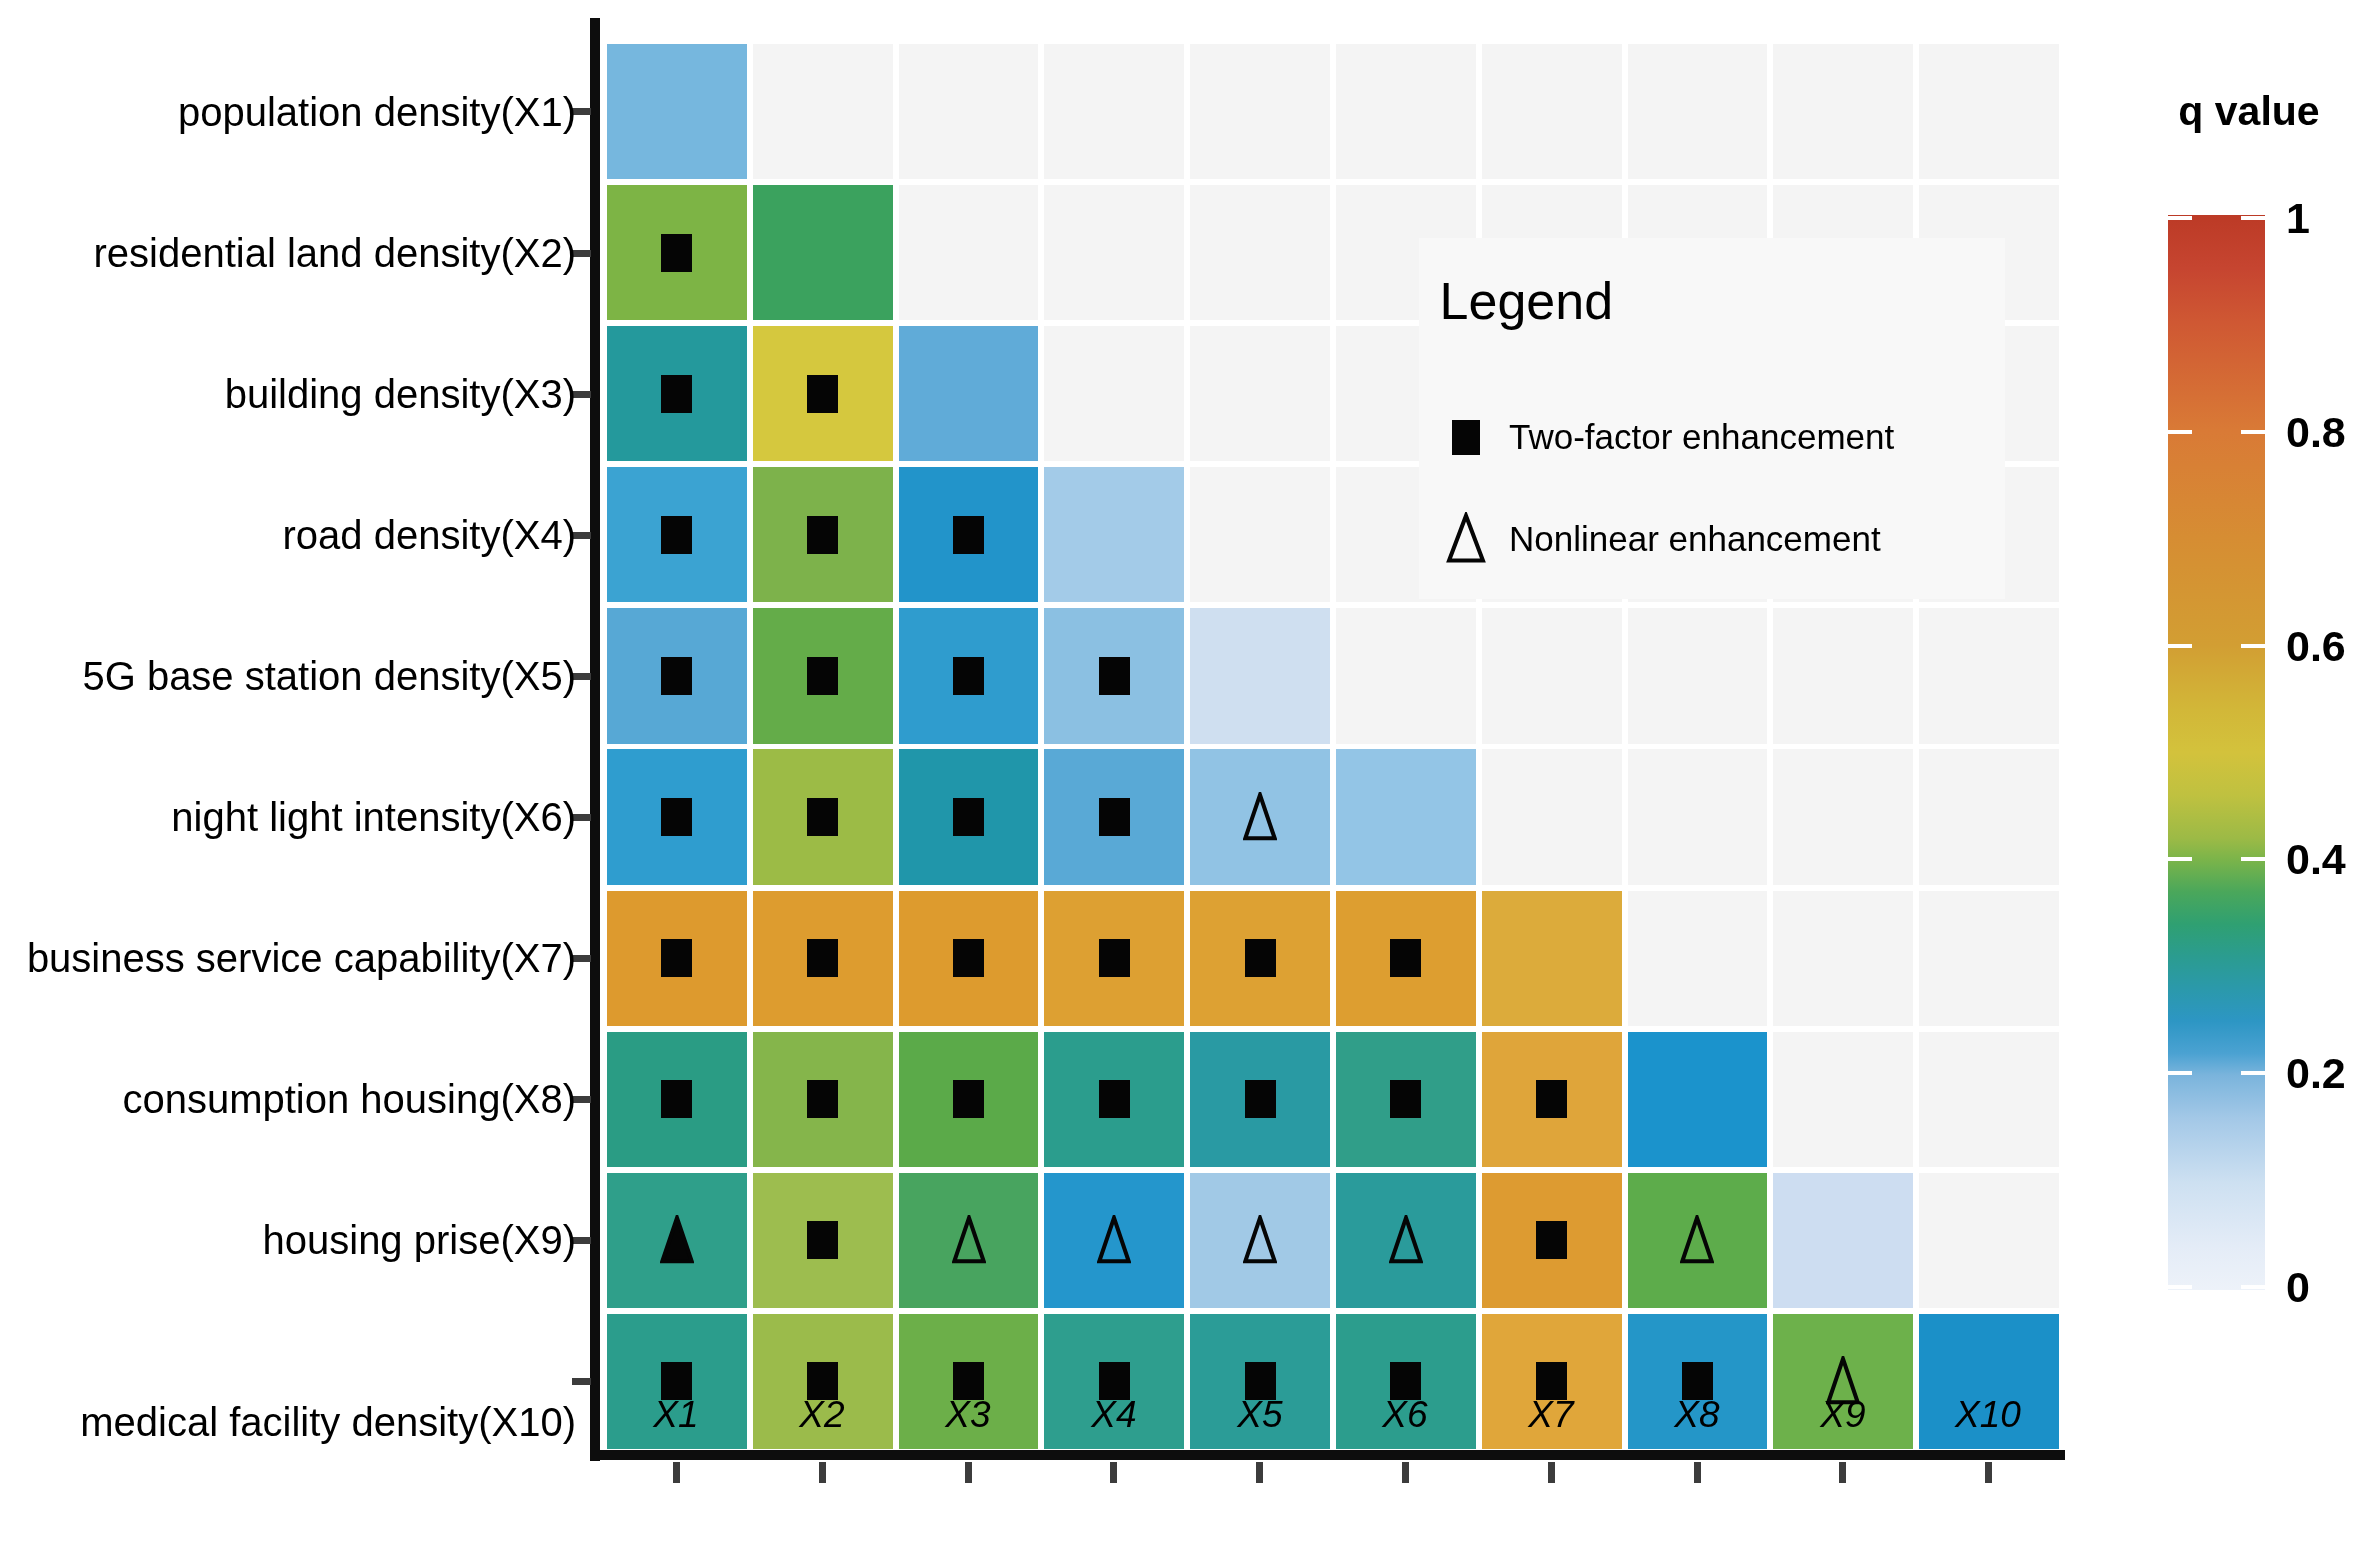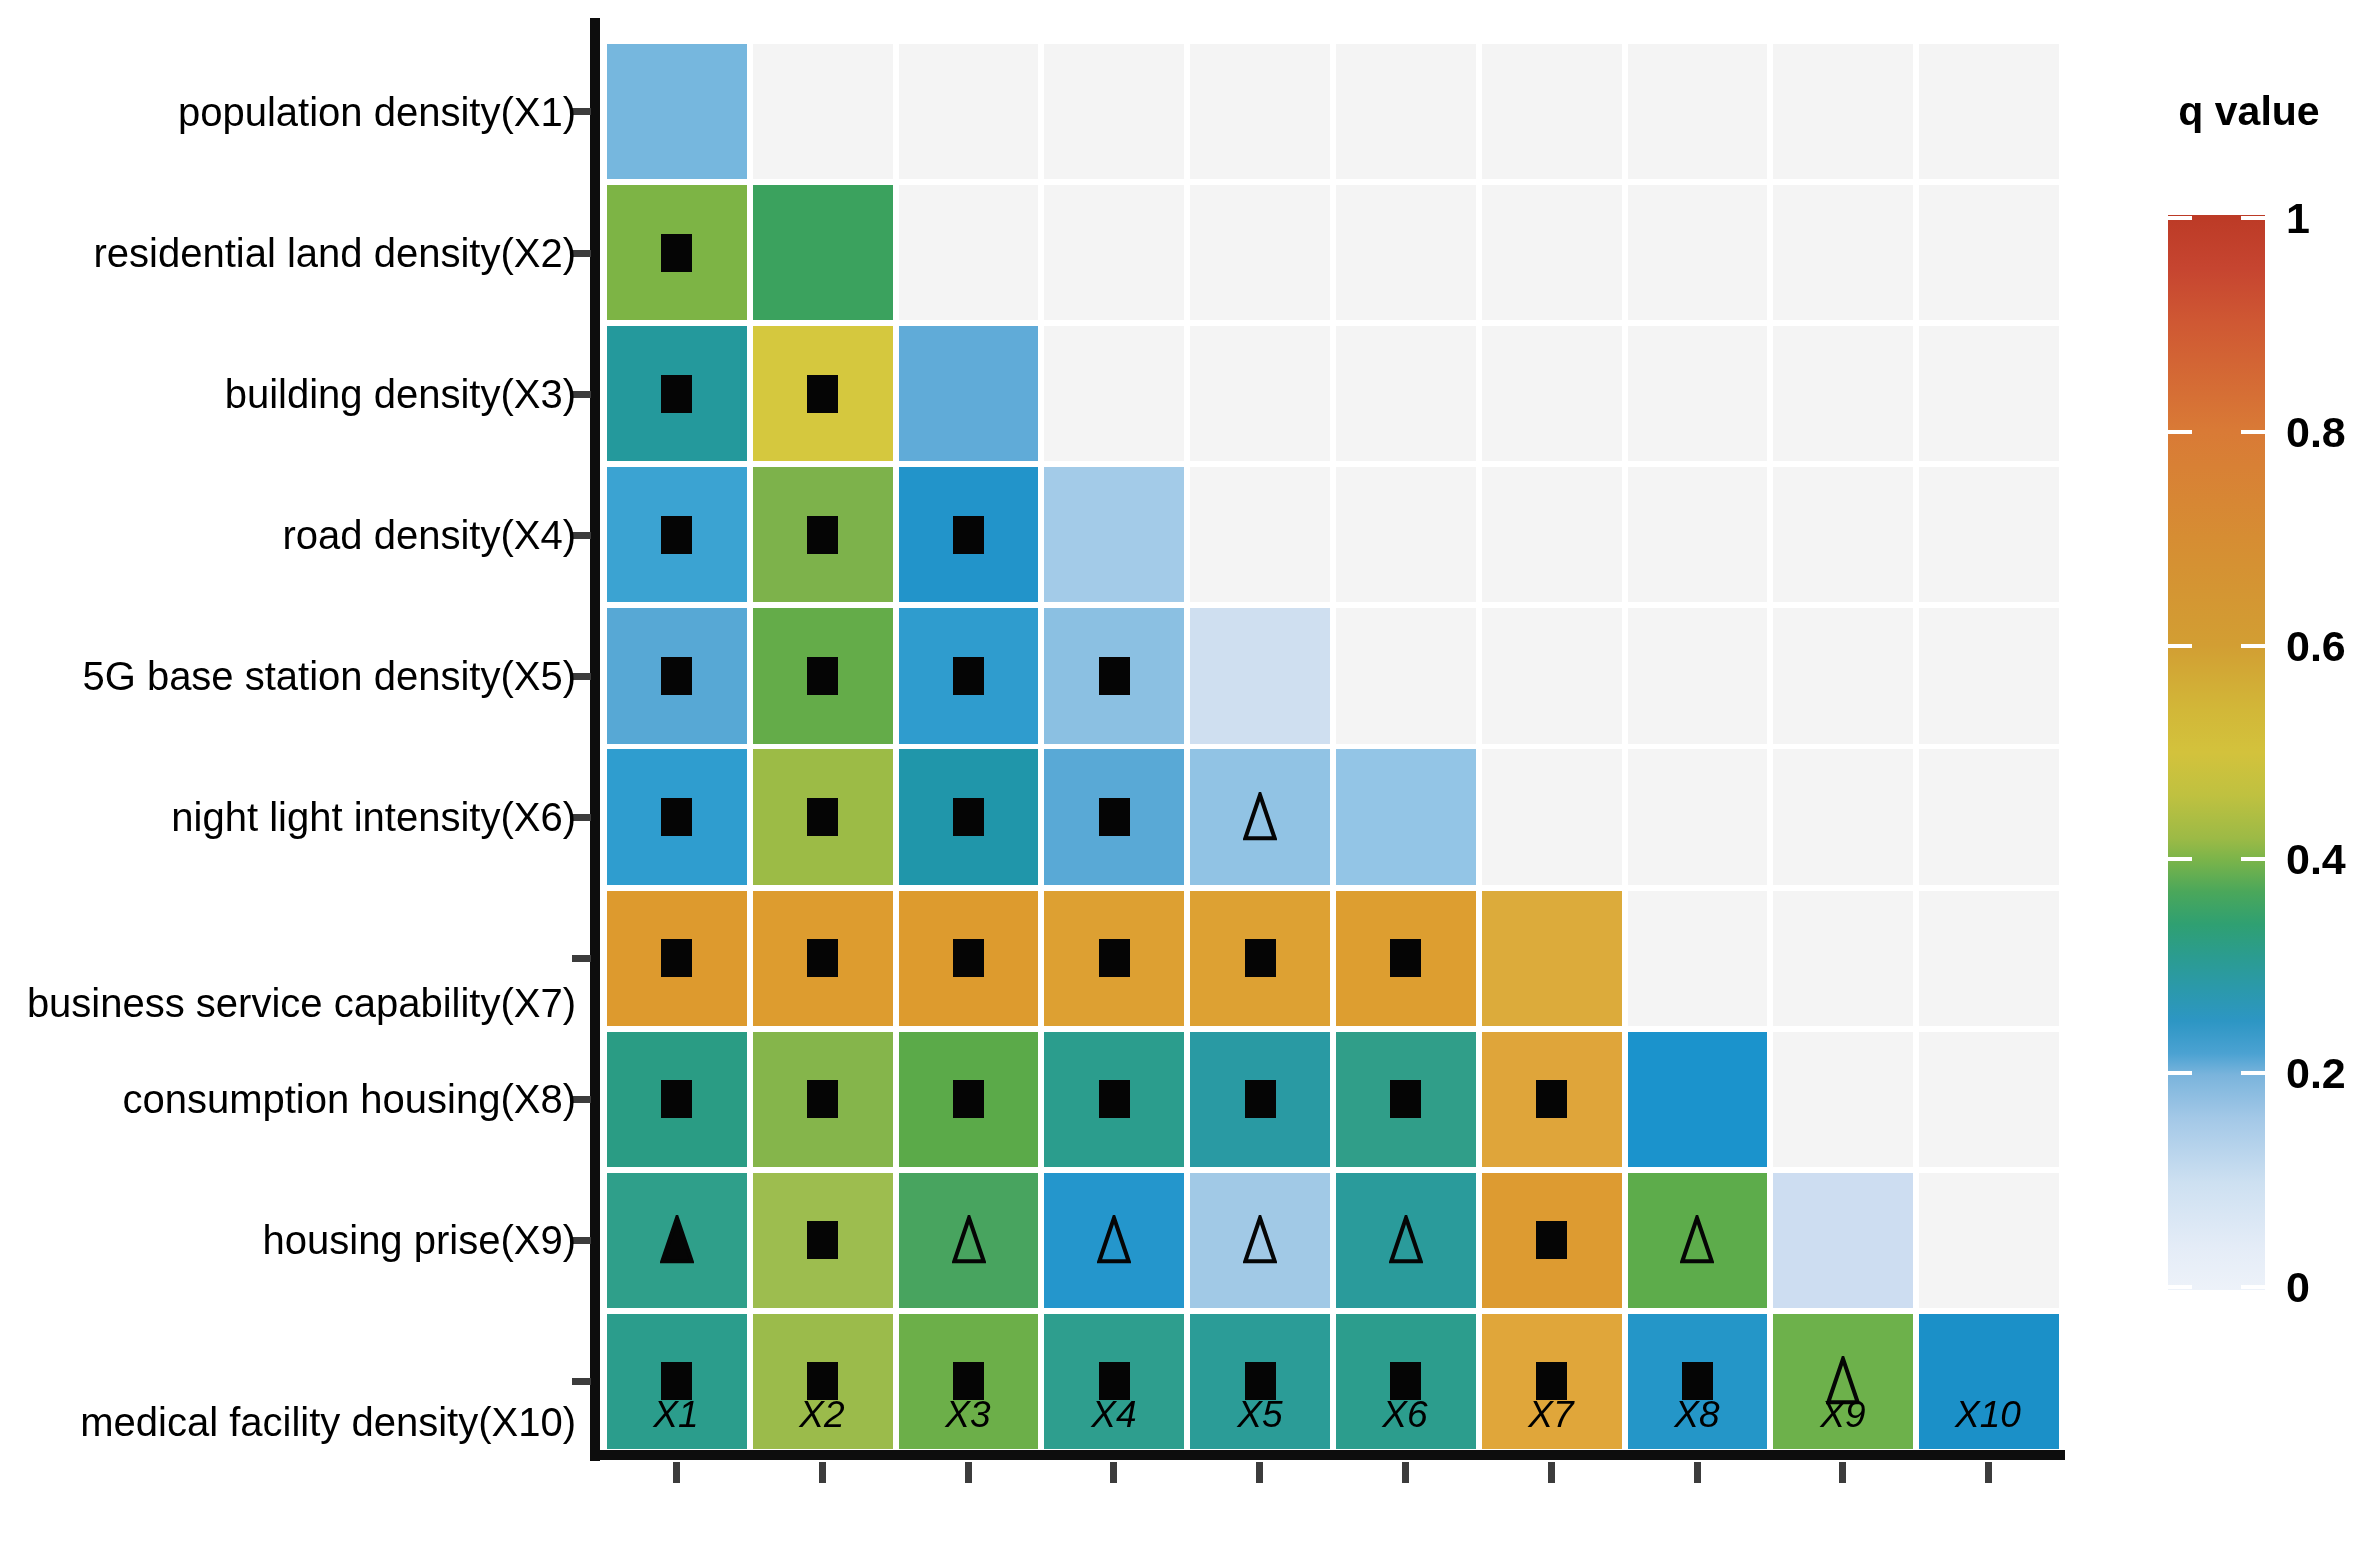--- a/index.html
+++ b/index.html
@@ -294,38 +294,55 @@
       <div class="xtick" style="left: 1839px;"></div>
       <div class="xtick" style="left: 1985px;"></div>
     </div>
   <div id="ylabels">
       <div class="ylab" style="top: 112px;">population density(X1)</div>
       <div class="ylab" style="top: 253px;">residential land density(X2)</div>
       <div class="ylab" style="top: 394px;">building density(X3)</div>
       <div class="ylab" style="top: 535px;">road density(X4)</div>
       <div class="ylab" style="top: 676px; margin-left: 37px;">5G base station density(X5)</div>
       <div class="ylab" style="top: 817px;">night light intensity(X6)</div>
-      <div class="ylab" style="top: 958px; margin-top: 45px;">business service capability(X7)</div>
+      <div class="ylab" style="top: 958px;">business service capability(X7)</div>
       <div class="ylab" style="top: 1099px;">consumption housing(X8)</div>
       <div class="ylab" style="top: 1240px;">housing prise(X9)</div>
       <div class="ylab" style="top: 1422px;">medical facility density(X10)</div>
     </div>
   <div id="xlabels">
       <div class="xlab" style="left: 676px;">X1</div>
       <div class="xlab" style="left: 822px;">X2</div>
       <div class="xlab" style="left: 968px;">X3</div>
       <div class="xlab" style="left: 1114px;">X4</div>
       <div class="xlab" style="left: 1260px;">X5</div>
       <div class="xlab" style="left: 1405px;">X6</div>
       <div class="xlab" style="left: 1551px;">X7</div>
       <div class="xlab" style="left: 1697px;">X8</div>
       <div class="xlab" style="left: 1843px;">X9</div>
       <div class="xlab" style="left: 1988px;">X10</div>
     </div>
 
+  <div id="legend">
+    <div id="legend-title">Legend</div>
+    <div class="legend-row" id="legend-row-1">
+      <span class="legend-icon">
+          <span class="legend-sq"></span>
+        </span>
+      <span class="legend-label">Two-factor enhancement</span>
+    </div>
+    <div class="legend-row" id="legend-row-2">
+      <span class="legend-icon">
+        <svg width="40" height="53" viewBox="0 0 54 72">
+            <polygon points="27,5 50,66 4,66" fill="none" stroke="#050505" stroke-width="5.5"></polygon>
+          </svg>
+      </span>
+      <span class="legend-label">Nonlinear enhancement</span>
+    </div>
+  </div>
 
   <div id="cbar-title">q value</div>
   <div id="cbar" style="background: linear-gradient(rgb(188, 58, 38) 0%, rgb(198, 69, 48) 5%, rgb(207, 88, 51) 10%, rgb(217, 122, 54) 20%, rgb(214, 141, 51) 30%, rgb(210, 158, 51) 40%, rgb(210, 183, 56) 46%, rgb(211, 194, 60) 50%, rgb(191, 193, 64) 54%, rgb(156, 186, 70) 58%, rgb(122, 180, 74) 60%, rgb(74, 167, 91) 63%, rgb(47, 160, 114) 66%, rgb(43, 156, 144) 69%, rgb(43, 153, 171) 72%, rgb(45, 150, 196) 75%, rgb(75, 162, 210) 78%, rgb(122, 180, 220) 80%, rgb(163, 200, 231) 84%, rgb(205, 224, 241) 90%, rgb(228, 236, 247) 96%, rgb(237, 242, 249) 100%);"></div>
   <div id="cbar-ticks">
       <div class="cbar-dash" style="left: 2168px; top: 216px;"></div>
       <div class="cbar-dash" style="left: 2241px; top: 216px;"></div>
       <div class="cbar-lab" style="top: 218px;">1</div>
       <div class="cbar-dash" style="left: 2168px; top: 430px;"></div>
       <div class="cbar-dash" style="left: 2241px; top: 430px;"></div>
       <div class="cbar-lab" style="top: 432px;">0.8</div>

